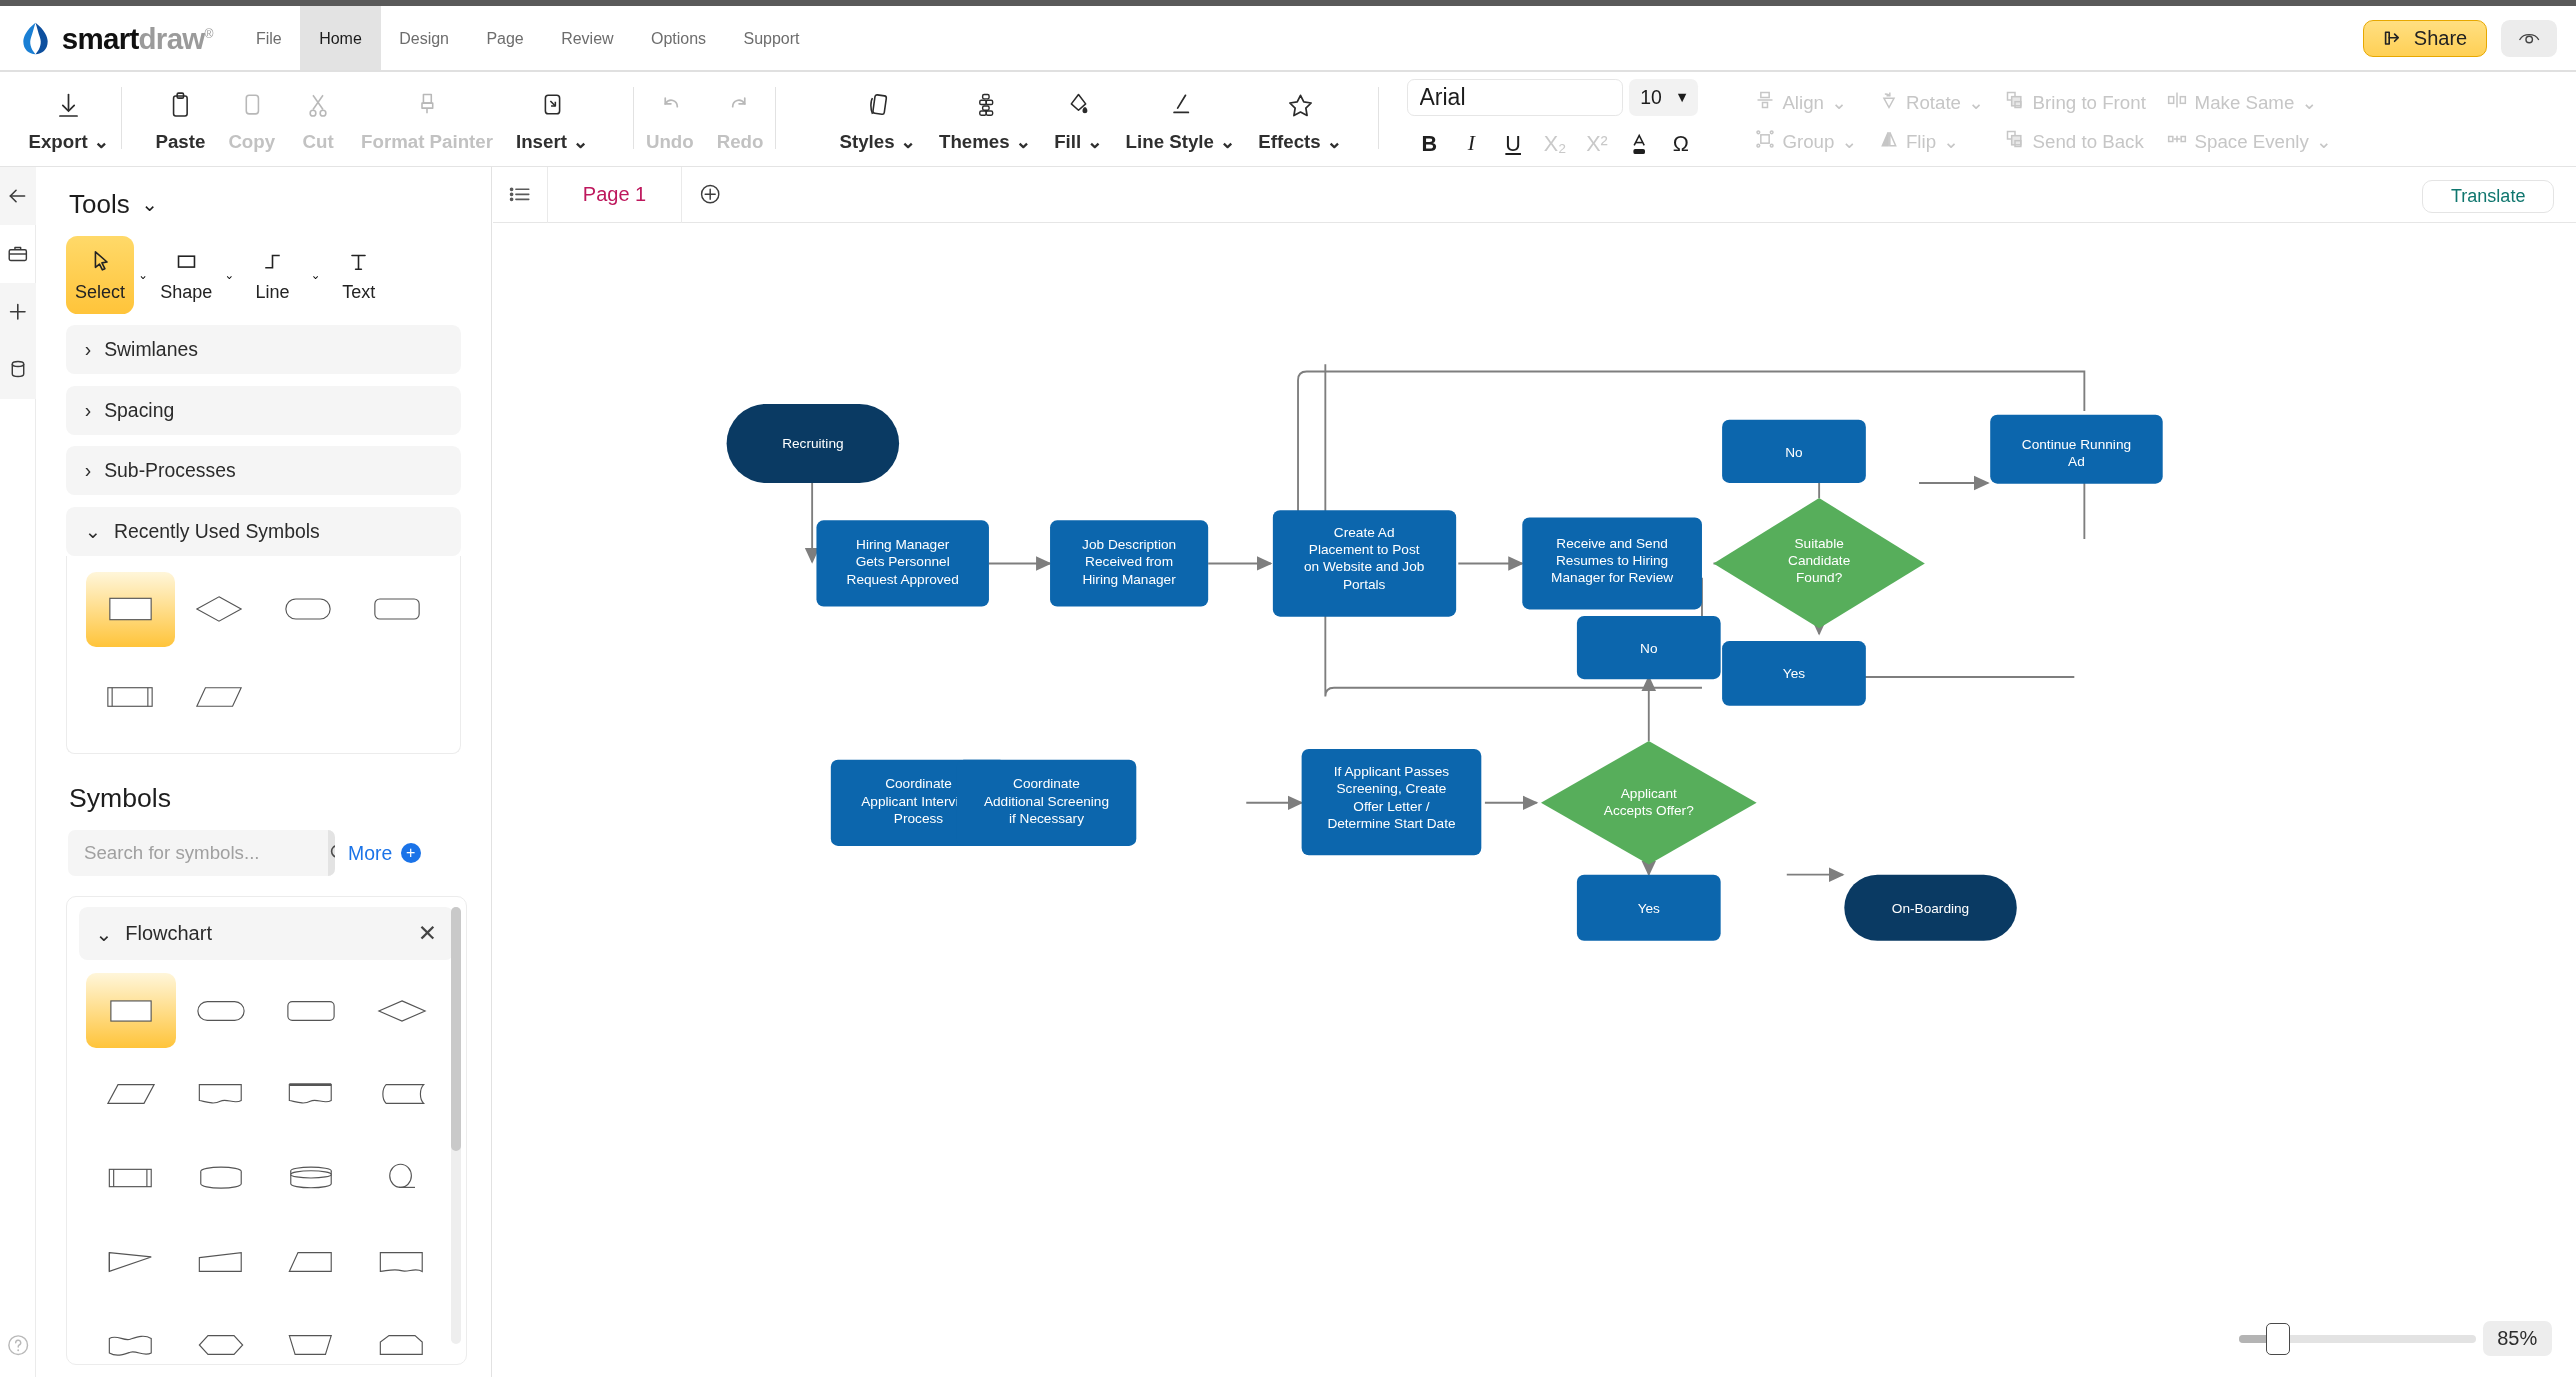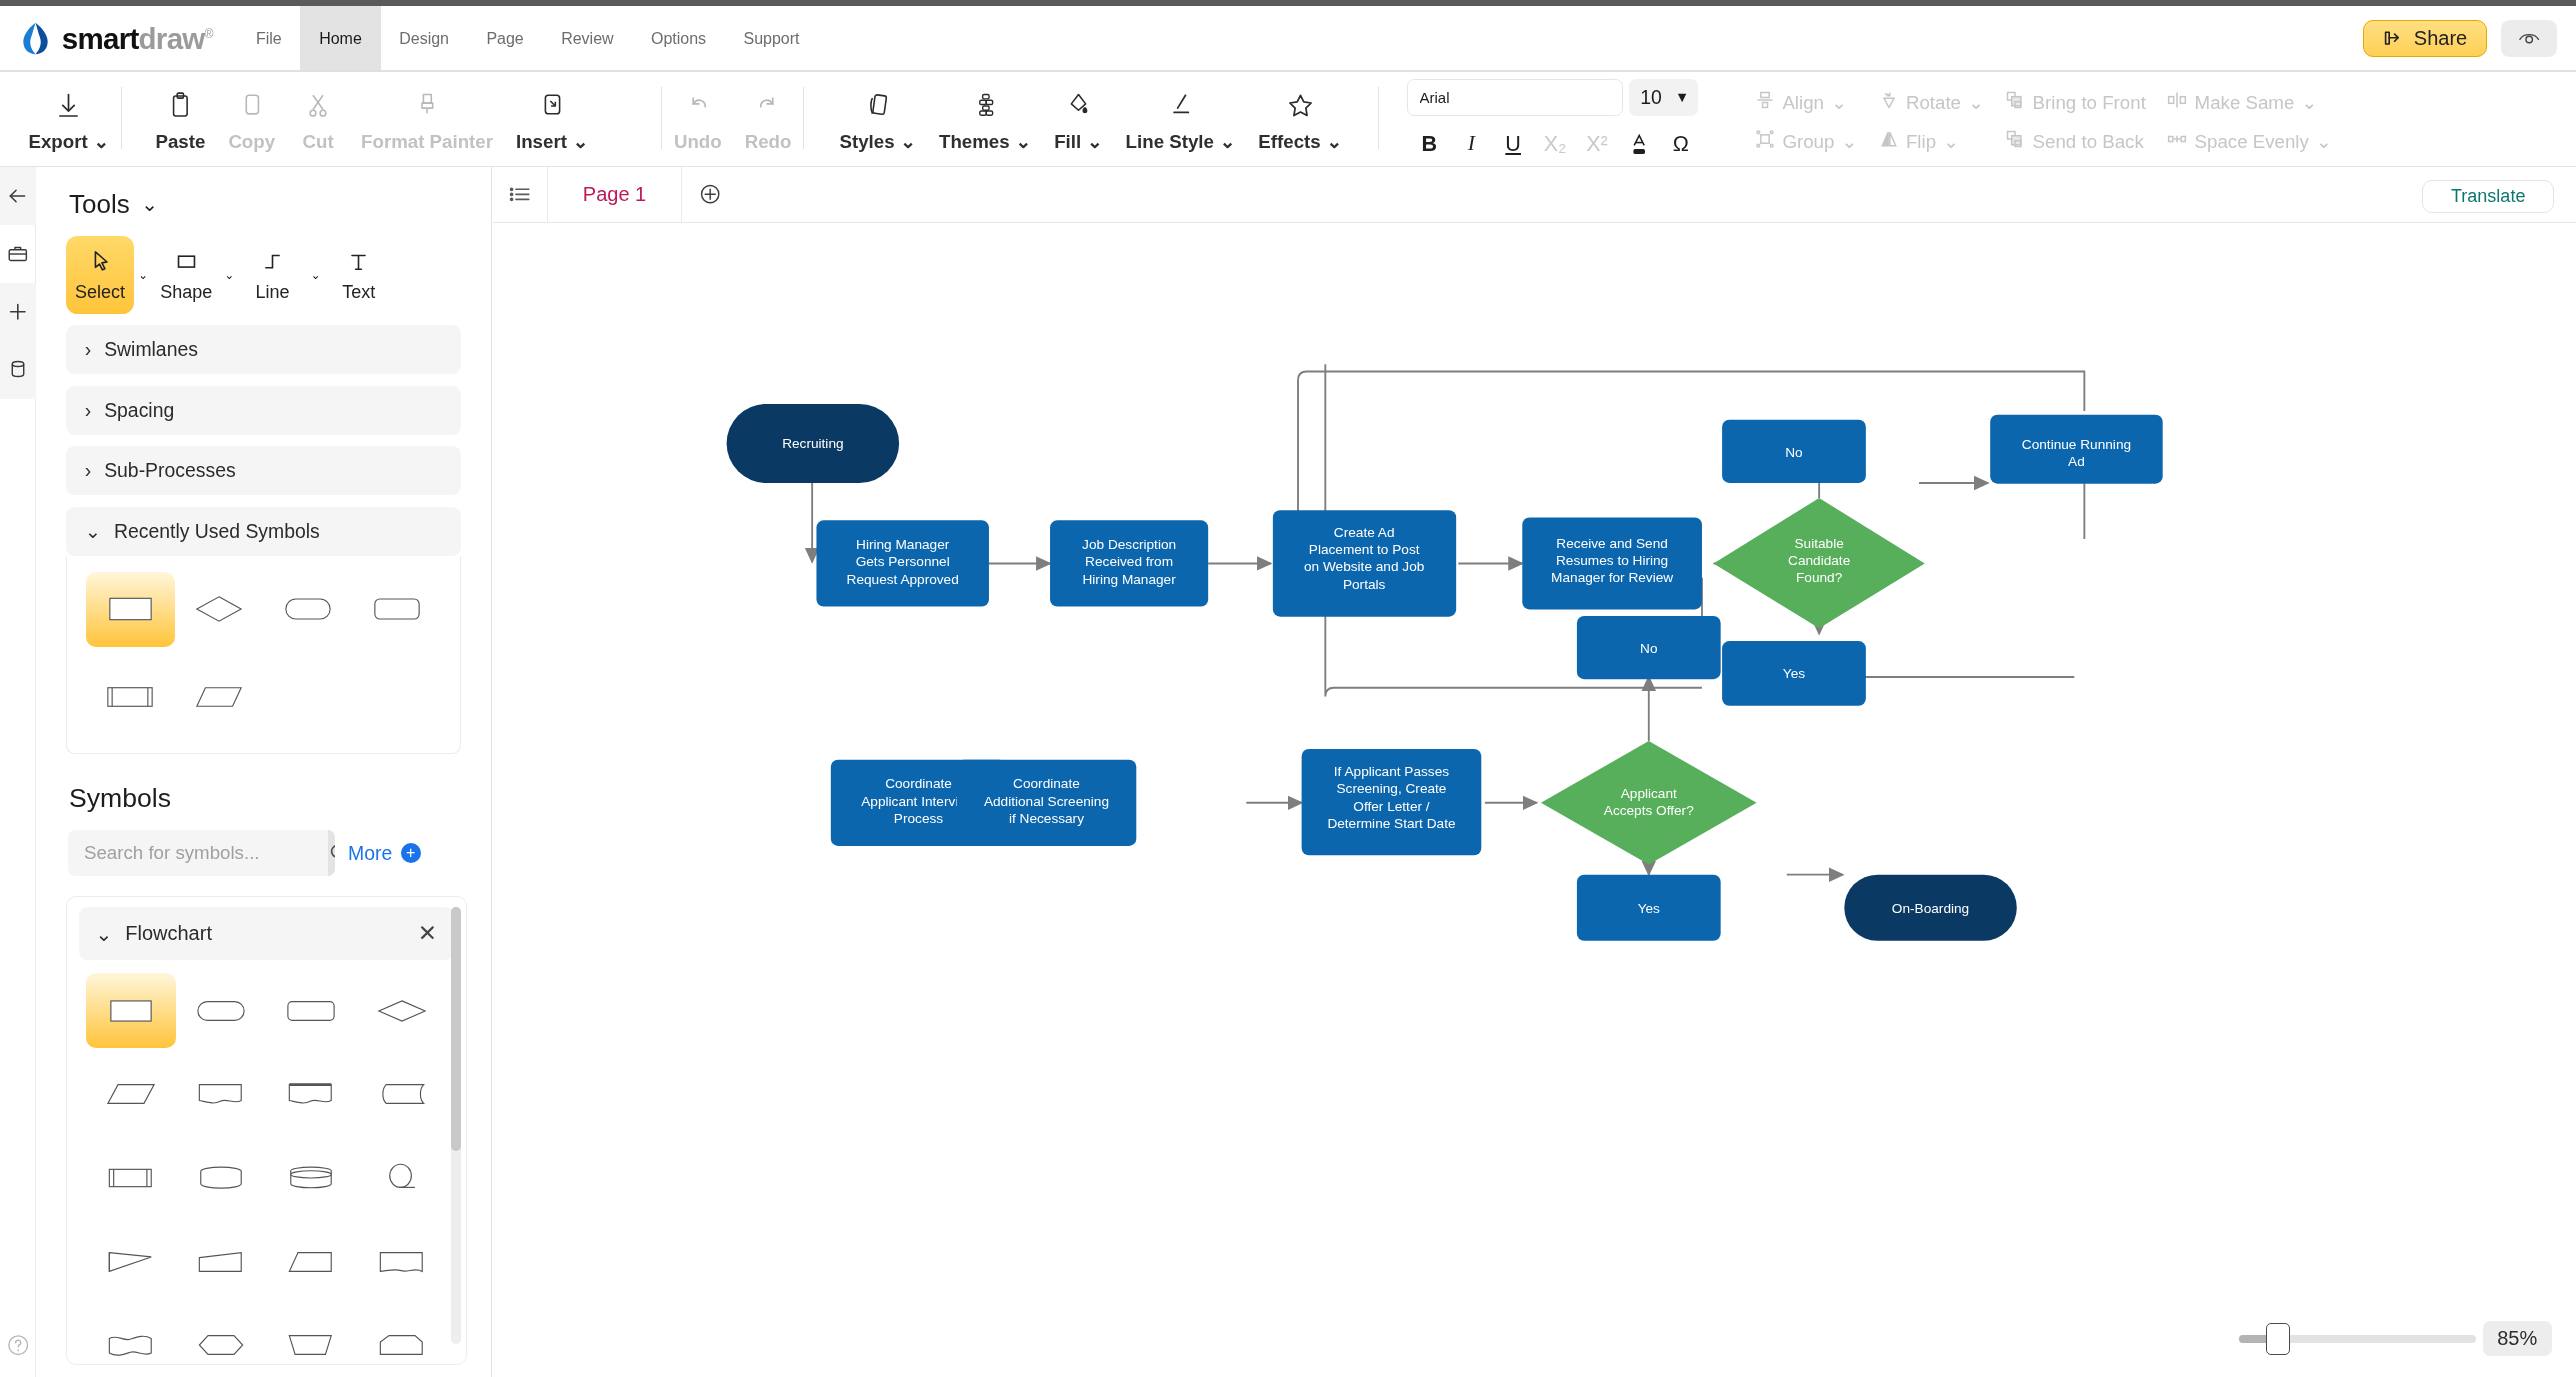--- a/index.html
+++ b/index.html
@@ -60,21 +60,21 @@
   .rib-btn.dim .rib-lbl { color:#c2c2c2; }
   .rib-btn.dim svg { opacity:.33; }
   .vsep { width:1.4px; height:62px; background:#e2e2e2; margin-top:14.4px; }
   .chev { display:inline-block; }
 
   
   .fontzone { position:absolute; left:1407px; top:5.8px; width:302px; }
   .font-row { display:flex; align-items:center; gap:5.8px; }
   .font-input {
     width:216px; height:37px; border:1.4px solid #e6e6e6; border-radius:7.2px;
-    font-size:15px; padding:0 11.5px; color:#1c1c1c; background:#fff; outline:none;
+    font-size:23px; padding:0 11.5px; color:#1c1c1c; background:#fff; outline:none;
     font-family:"Liberation Sans", sans-serif;
   }
   .font-size {
     width:69px; height:37px; background:#f2f2f2; border-radius:7.2px; border:none;
     display:flex; align-items:center; justify-content:space-between; padding:0 8.6px 0 11.5px;
     font-size:19.4px; color:#1c1c1c; cursor:pointer;
   }
   .fmt-row { display:flex; align-items:center; gap:2.9px; margin-top:10px; margin-left:2.9px; }
   .fmt-btn {
     width:39px; height:36px; display:flex; align-items:center; justify-content:center;
@@ -283,21 +283,21 @@
               <path d="M23 15v6h-6"></path>
           </svg>
         </span>
         <span class="rib-lbl">
             <span>Insert</span>
             <span class="chev">⌄</span>
           </span>
       </div>
     </div>
 
-    <div class="rib-group" style="left:633px;margin-left:28px;">
+    <div class="rib-group" style="left:633px;">
       <div class="vsep"></div>
       <div class="rib-btn dim">
         <span class="ic">
           <svg width="27" height="30" viewBox="0 0 38 42" fill="none" stroke="#2b2b2b" stroke-width="2.4" stroke-linecap="round">
             <path d="M13 10v8h8"></path>
               <path d="M13 18c6-9 17-5 17 4"></path>
           </svg>
         </span>
         <span class="rib-lbl">Undo</span>
       </div>

